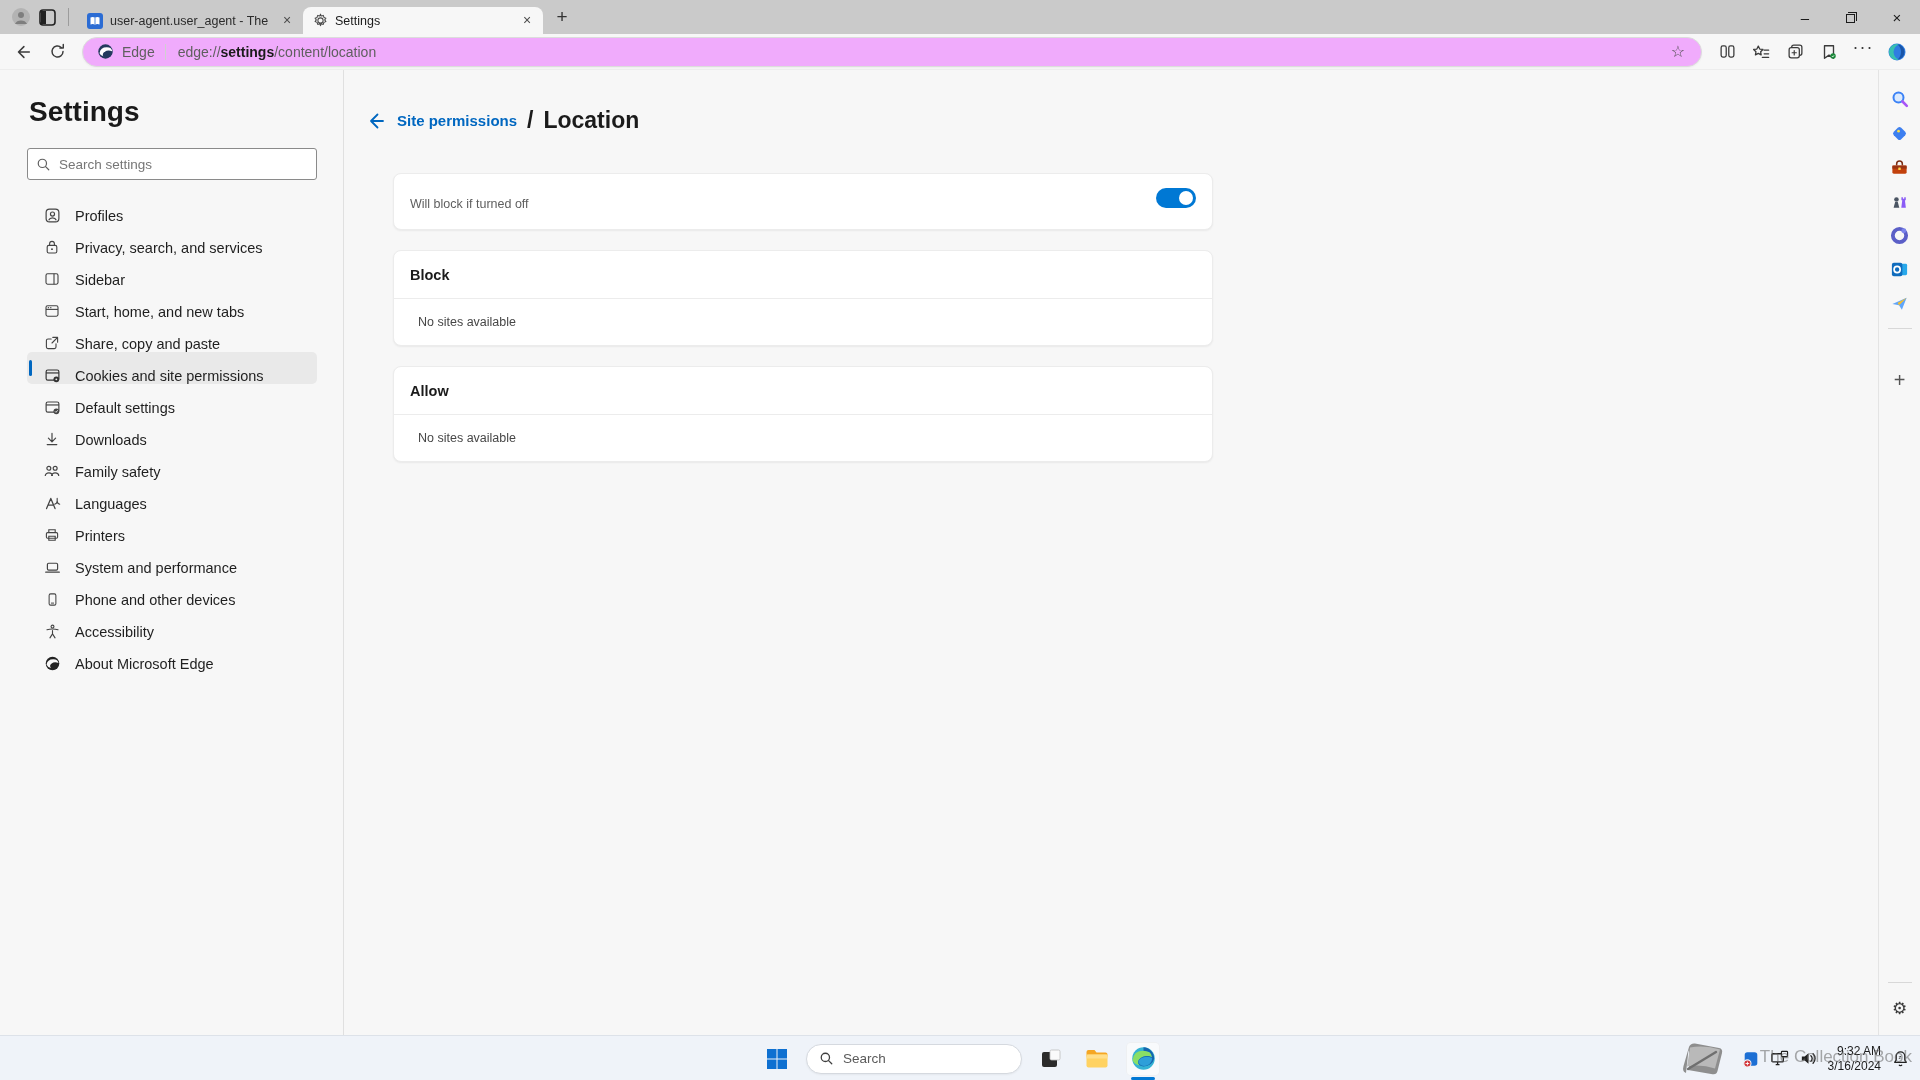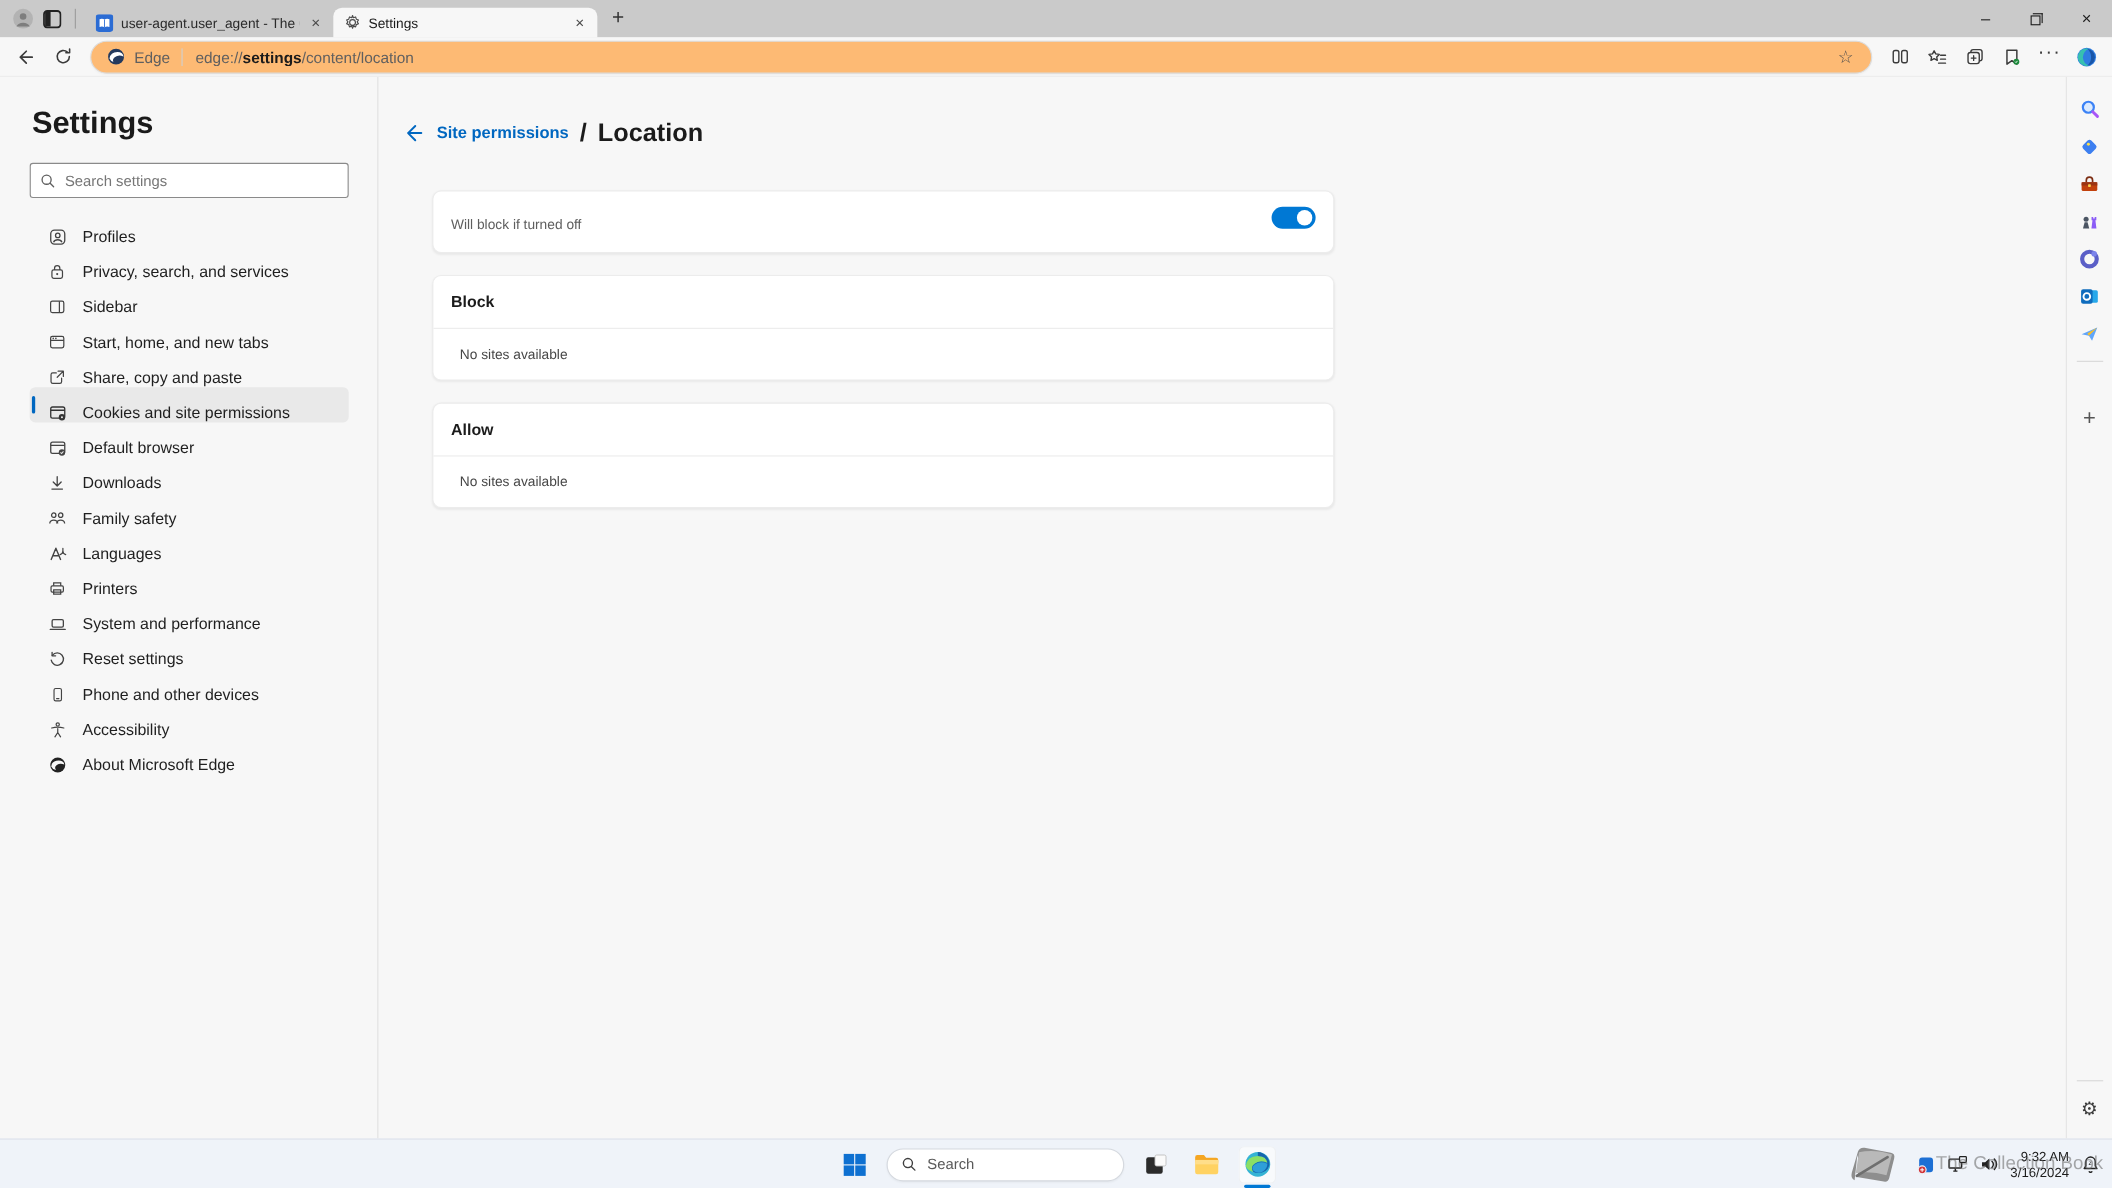--- a/index.html
+++ b/index.html
@@ -20,21 +20,21 @@
   .newtab { width:26px; height:26px; margin-left:6px; font-size:19px; color:#333; display:flex; align-items:center; justify-content:center; border-radius:4px; }
   .win-controls { display:flex; }
   .win-btn { width:46px; height:34px; display:flex; align-items:center; justify-content:center; font-size:15px; color:#1b1b1b; }
   .restore-glyph { position:relative; width:10px; height:10px; }
   .restore-glyph::before { content:""; position:absolute; left:2px; top:0; width:8px; height:8px; border:1px solid #1b1b1b; border-left:none; border-bottom:none; }
   .restore-glyph::after { content:""; position:absolute; left:0; top:2px; width:7px; height:7px; border:1px solid #1b1b1b; background:#cacaca; }
 
   
   .toolbar { position:absolute; top:34px; left:0; right:0; height:36px; background:#f7f7f7; display:flex; align-items:center; padding:0 6px; border-bottom:1px solid #ededed; }
   .tool-btn { width:34px; height:30px; display:flex; align-items:center; justify-content:center; border-radius:5px; flex:0 0 auto; }
-  .addr { height:30px; flex:1; margin:0 8px; background:#fdba74; border:1px solid #dcdcdc; border-radius:15px; display:flex; align-items:center; padding:0 10px 0 14px; box-shadow:0 1px 2px rgba(0,0,0,.04); min-width:0; }
+  .addr { height:30px; flex:1; margin:0 8px; background:#f0abfc; border:1px solid #dcdcdc; border-radius:15px; display:flex; align-items:center; padding:0 10px 0 14px; box-shadow:0 1px 2px rgba(0,0,0,.04); min-width:0; }
   .addr-label { font-size:14px; color:#5f5f5f; margin:0 10px 0 8px; }
   .addr-sep { width:1px; height:16px; background:#d0d0d0; margin-right:12px; }
   .addr-url { font-size:14px; color:#5f5f5f; flex:1; white-space:nowrap; overflow:hidden; }
   .addr-url b { color:#1b1b1b; font-weight:700; }
   .addr-star { font-size:16px; color:#4d4d4d; padding:0 6px; }
   .dots { font-size:18px; letter-spacing:1px; color:#3b3b3b; padding-bottom:8px; }
 
   
   .content { position:absolute; top:70px; left:0; right:0; bottom:45px; display:flex; background:#f7f7f7; }
 
@@ -290,21 +290,21 @@
           </li>
           <li class="nav-item">
             <span class="nav-ic">
                 <svg width="17" height="17" viewBox="0 0 20 20">
                   <rect x="2.5" y="3.5" width="15" height="12" rx="2" fill="none" stroke="#444" stroke-width="1.4"></rect>
                   <line x1="2.5" y1="7" x2="17.5" y2="7" stroke="#444" stroke-width="1.4"></line>
                   <circle cx="14.5" cy="14.5" r="3.4" fill="#444"></circle>
                   <path d="M12.9 14.5 l1.2 1.2 2-2.4" stroke="#e9e9e9" stroke-width="1.1" fill="none"></path>
                 </svg>
               </span>
-            <span>Default browser</span>
+            <span>Default settings</span>
           </li>
           <li class="nav-item">
             <span class="nav-ic">
                 <svg width="16" height="16" viewBox="0 0 20 20">
                   <path d="M10 3 v10 M5.5 9 l4.5 4.5 L14.5 9" fill="none" stroke="#444" stroke-width="1.5" stroke-linecap="round" stroke-linejoin="round"></path>
                   <path d="M4 17 h12" stroke="#444" stroke-width="1.5" stroke-linecap="round"></path>
                 </svg>
               </span>
             <span>Downloads</span>
           </li>
@@ -337,29 +337,20 @@
             <span>Printers</span>
           </li>
           <li class="nav-item">
             <span class="nav-ic">
                 <svg width="17" height="17" viewBox="0 0 20 20">
                   <rect x="4" y="5" width="12" height="8" rx="1.5" fill="none" stroke="#444" stroke-width="1.4"></rect>
                   <path d="M2 15.5 h16" stroke="#444" stroke-width="1.4" stroke-linecap="round"></path>
                 </svg>
               </span>
             <span>System and performance</span>
-          </li>
-          <li class="nav-item">
-            <span class="nav-ic">
-                <svg width="16" height="16" viewBox="0 0 20 20">
-                  <path d="M4.5 6 a7 7 0 1 1-1.3 5.5" fill="none" stroke="#444" stroke-width="1.5" stroke-linecap="round"></path>
-                  <path d="M4.2 2.5 v4 h4" fill="none" stroke="#444" stroke-width="1.5" stroke-linecap="round" stroke-linejoin="round"></path>
-                </svg>
-              </span>
-            <span>Reset settings</span>
           </li>
           <li class="nav-item">
             <span class="nav-ic">
                 <svg width="15" height="15" viewBox="0 0 20 20">
                   <rect x="5.5" y="2.5" width="9" height="15" rx="2" fill="none" stroke="#444" stroke-width="1.4"></rect>
                   <line x1="8.5" y1="14.8" x2="11.5" y2="14.8" stroke="#444" stroke-width="1.3" stroke-linecap="round"></line>
                 </svg>
               </span>
             <span>Phone and other devices</span>
           </li>

